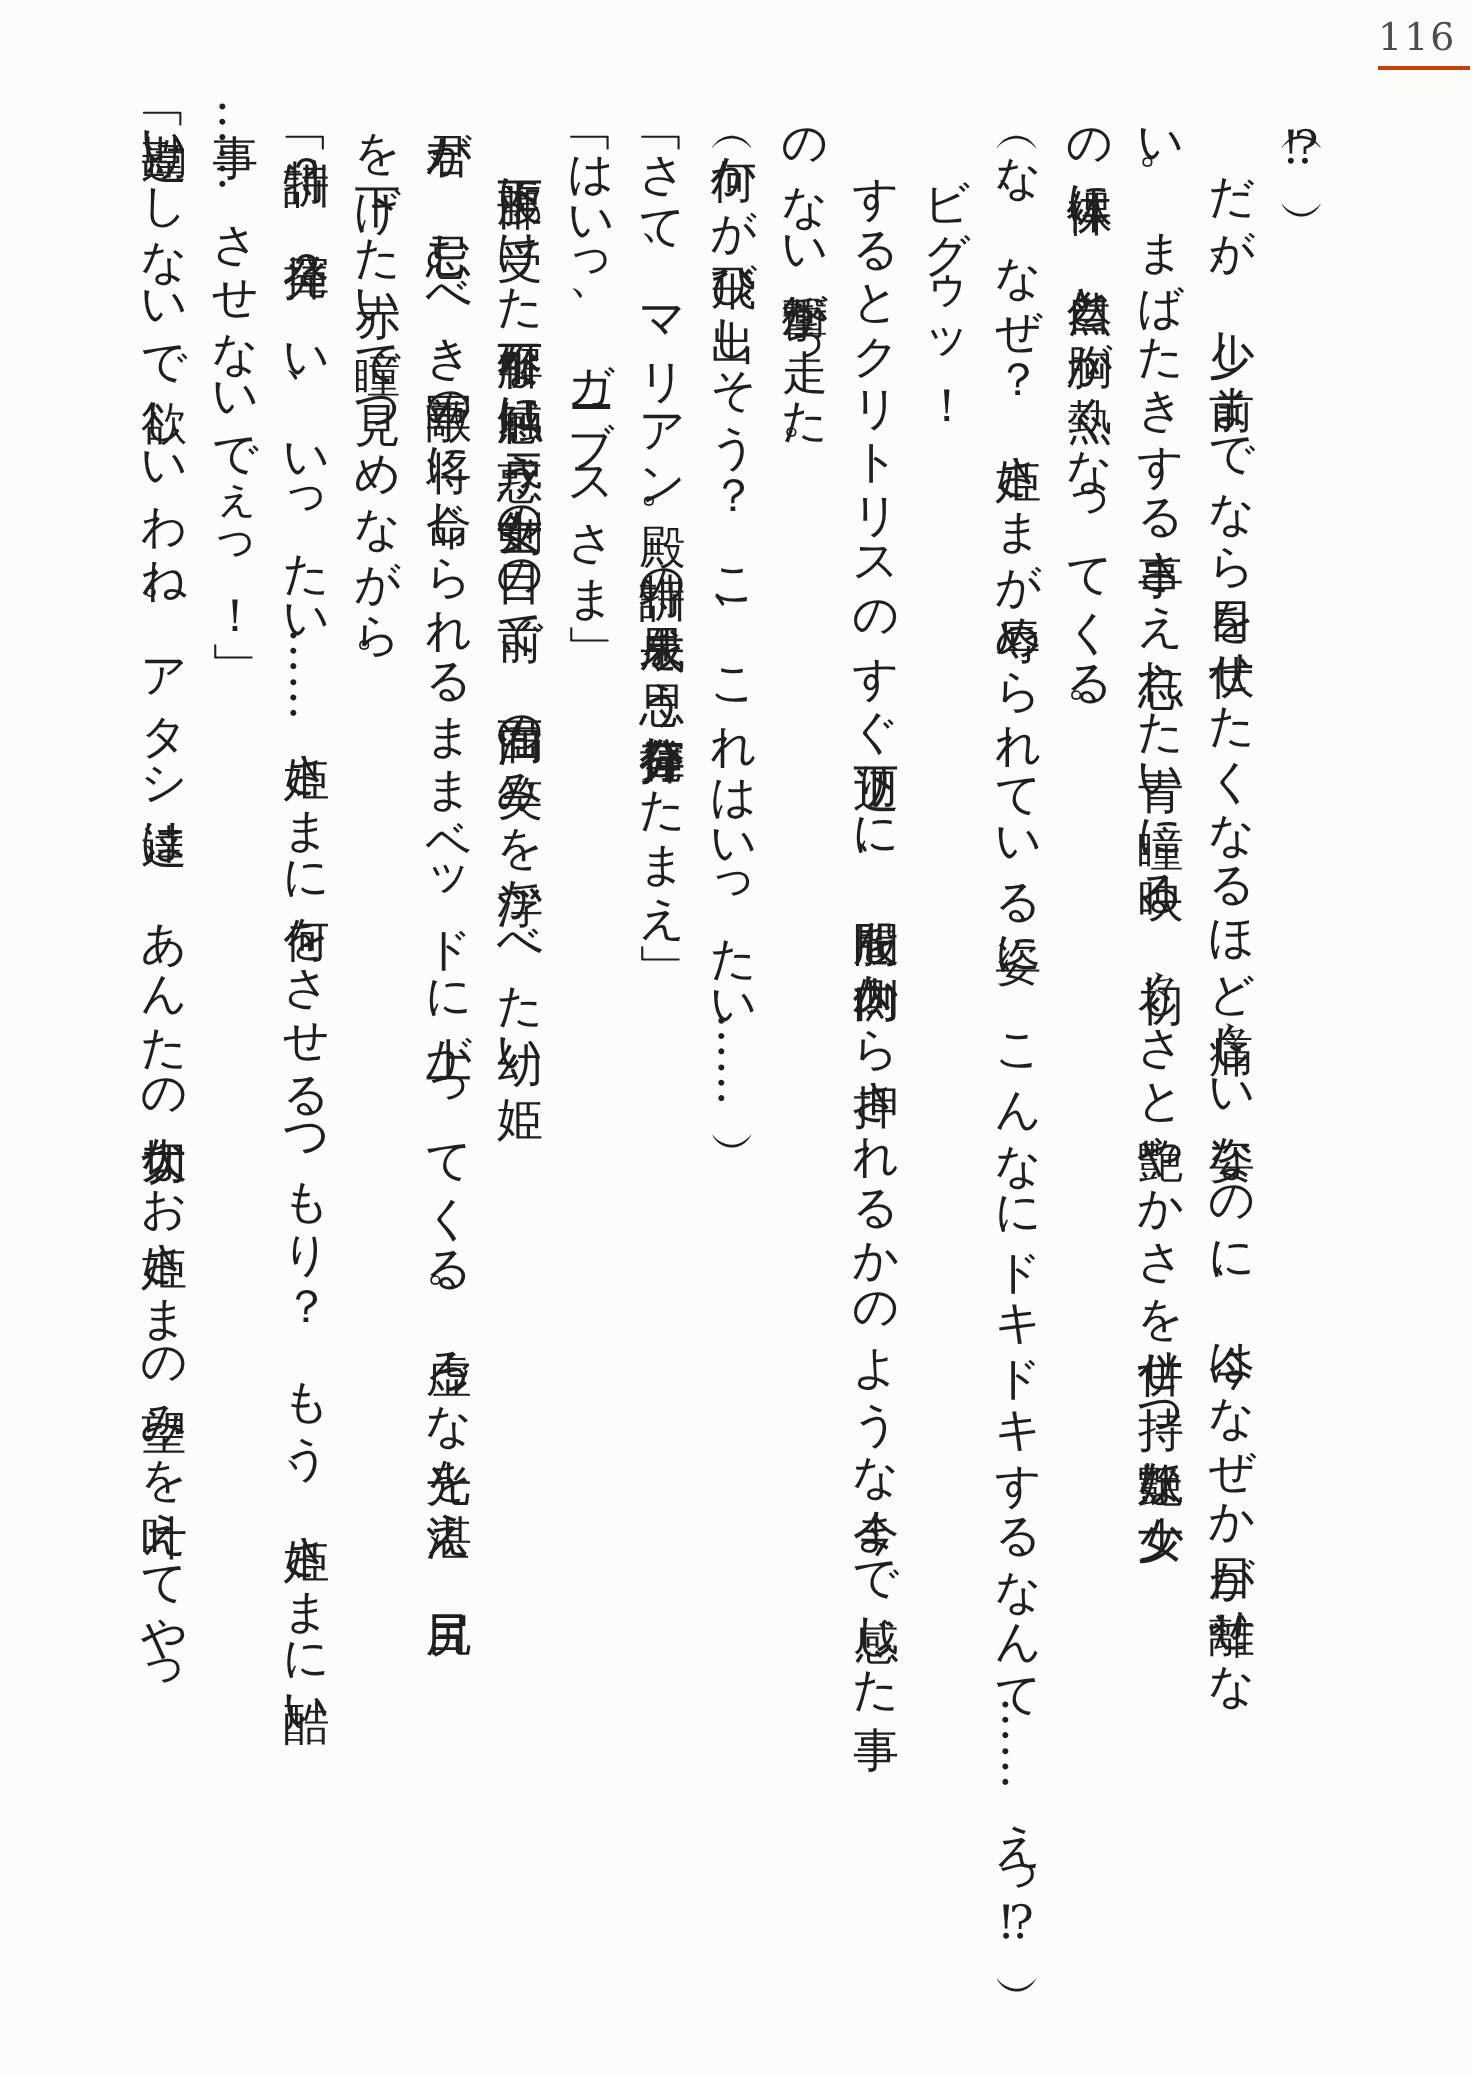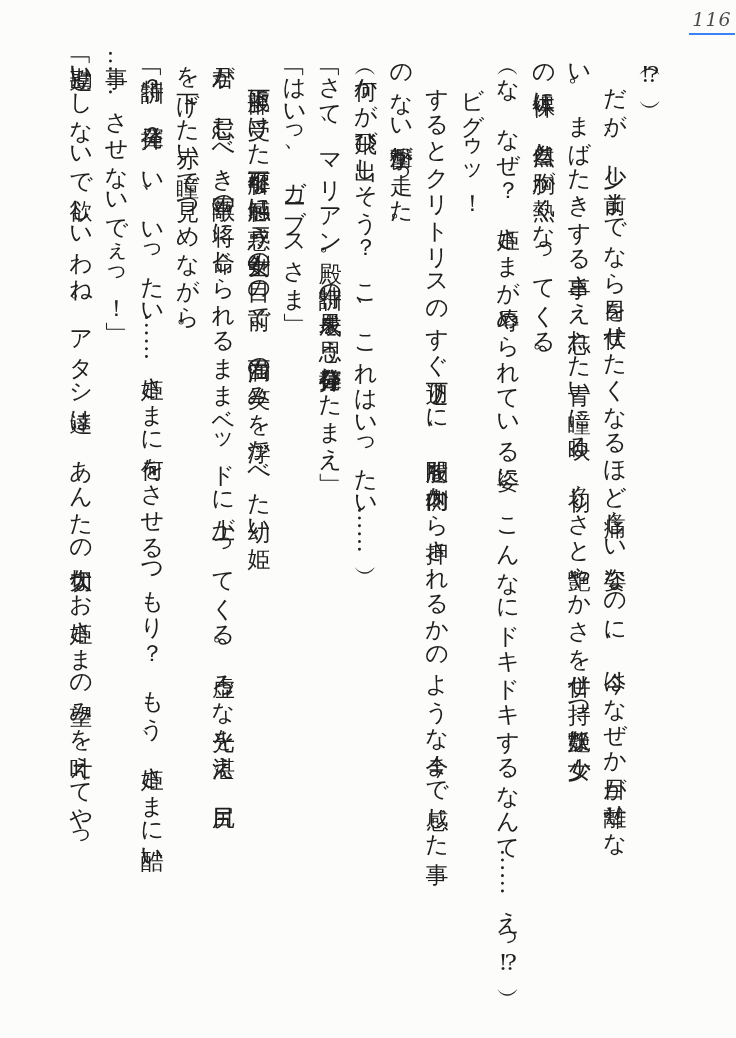--- a/index.html
+++ b/index.html
@@ -14,24 +14,22 @@
     background: #fcfcfb;
     overflow: hidden;
     font-family: "DejaVu Serif", serif;
   }
   
   .folio {
     position: absolute;
     top: 8px;
     right: 1px;
     width: 46px;
-    text-align: center;
     padding-bottom: 3px;
-    border-bottom: 2px solid #3b82f6;
-    font-style: italic;
+    border-bottom: 2px solid #c2410c;
   }
   .folio .num {
     font-family: "DejaVu Serif", serif;
     font-size: 19px;
     letter-spacing: 1px;
     color: #4d4d4d;
     line-height: 22px;
   }
   
   .text-block {

